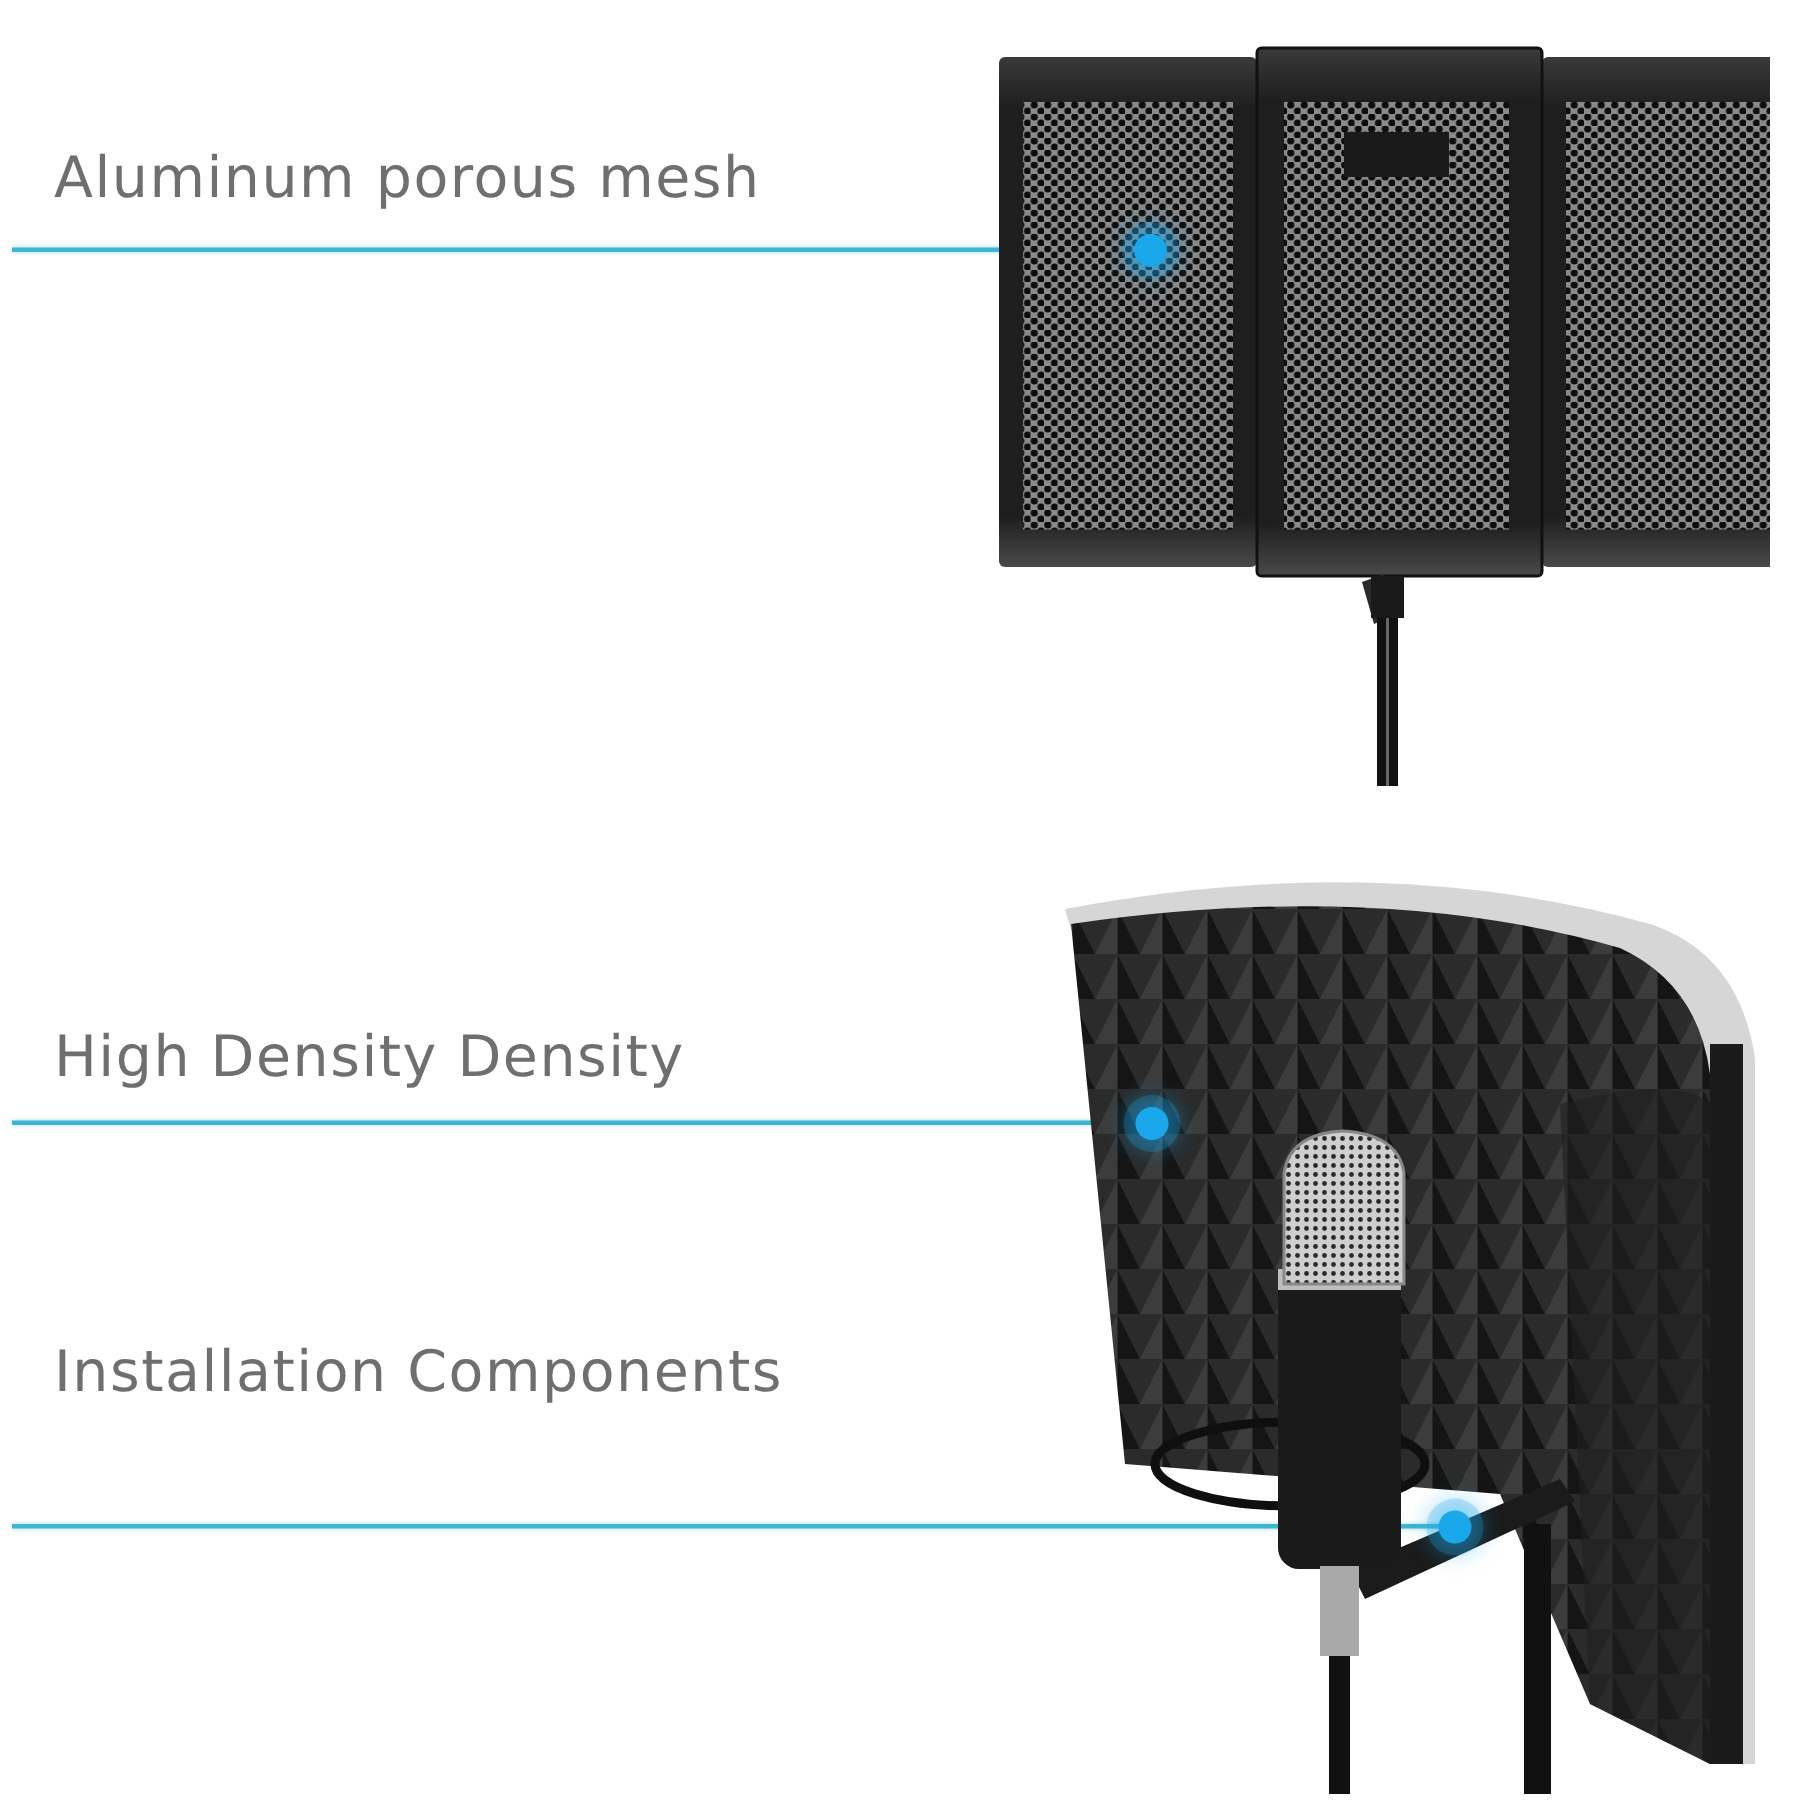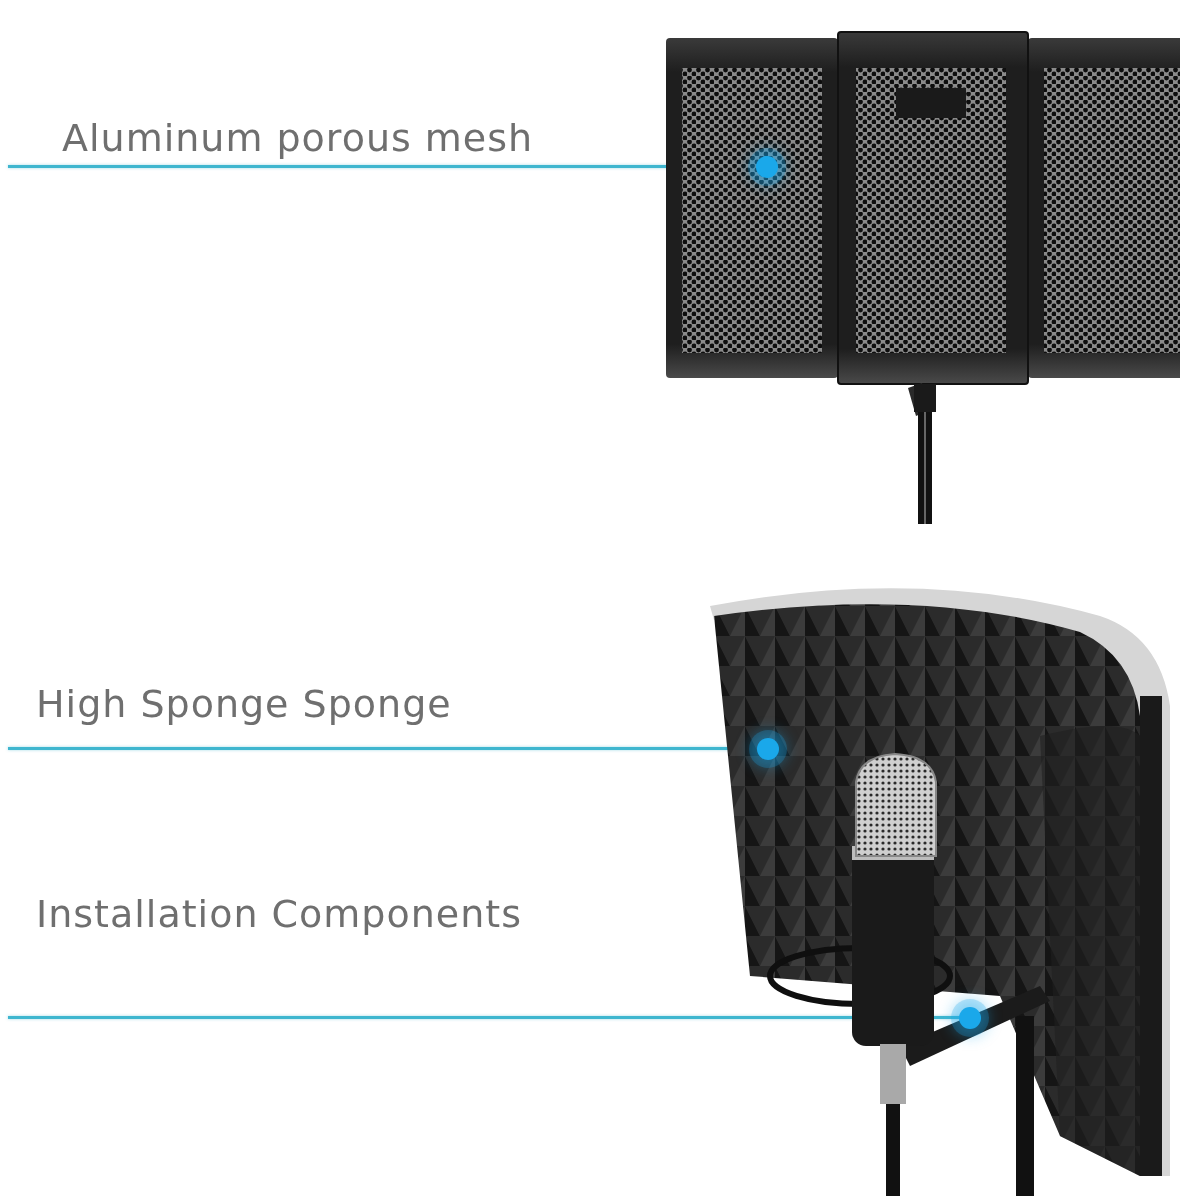--- a/index.html
+++ b/index.html
@@ -10,21 +10,21 @@
     .callout-line { position: absolute; left: 8px; height: 3px;
                     background: #3fb6cf; box-shadow: 0 0 3px rgba(63,182,207,0.5); }
     .dot { position: absolute; width: 22px; height: 22px; border-radius: 50%;
            background: #1aa8ea; box-shadow: 0 0 0 8px rgba(26,168,234,0.25), 0 0 14px 8px rgba(26,168,234,0.35); }
     .product { position: absolute; }
     svg { display: block; }
   </style>
 </head>
 <body>
 
-<div class="label" style="top:116px;margin-left:26px;">Aluminum porous mesh</div>
+<div class="label" style="top:96px;">Aluminum porous mesh</div>
 <div class="callout-line" style="top:165px; width:752px;"></div>
 
 <div class="product" style="left:660px; top:28px;">
   <svg width="520" height="500" viewBox="0 0 520 500">
     <defs>
       <pattern id="holes" width="9" height="8" patternUnits="userSpaceOnUse">
         <rect width="9" height="8" fill="#8a8a8a"></rect>
         <circle cx="2.5" cy="2" r="2.4" fill="#0d0d0d"></circle>
         <circle cx="7" cy="6" r="2.4" fill="#0d0d0d"></circle>
       </pattern>
@@ -47,21 +47,21 @@
     <rect x="236" y="60" width="70" height="30" fill="#1a1a1a"></rect>
 
     <polygon points="248,360 262,355 270,382 256,388" fill="#2a2a2a"></polygon>
     <rect x="254" y="356" width="22" height="28" fill="#1a1a1a"></rect>
     <rect x="258" y="384" width="14" height="112" fill="#111"></rect>
     <rect x="264" y="384" width="2" height="112" fill="#666"></rect>
   </svg>
 </div>
 <div class="dot" style="left:756px; top:156px;"></div>
 
-<div class="label" style="top:682px;">High Sponge Sponge</div>
+<div class="label" style="top:682px;">High Density Density</div>
 <div class="callout-line" style="top:747px; width:760px;"></div>
 
 <div class="label" style="top:892px;">Installation Components</div>
 <div class="callout-line" style="top:1016px; width:960px;"></div>
 
 <div class="product" style="left:700px; top:576px;">
   <svg width="480" height="620" viewBox="0 0 480 620">
     <defs>
       <pattern id="foam" width="30" height="30" patternUnits="userSpaceOnUse">
         <rect width="30" height="30" fill="#2b2b2b"></rect>

